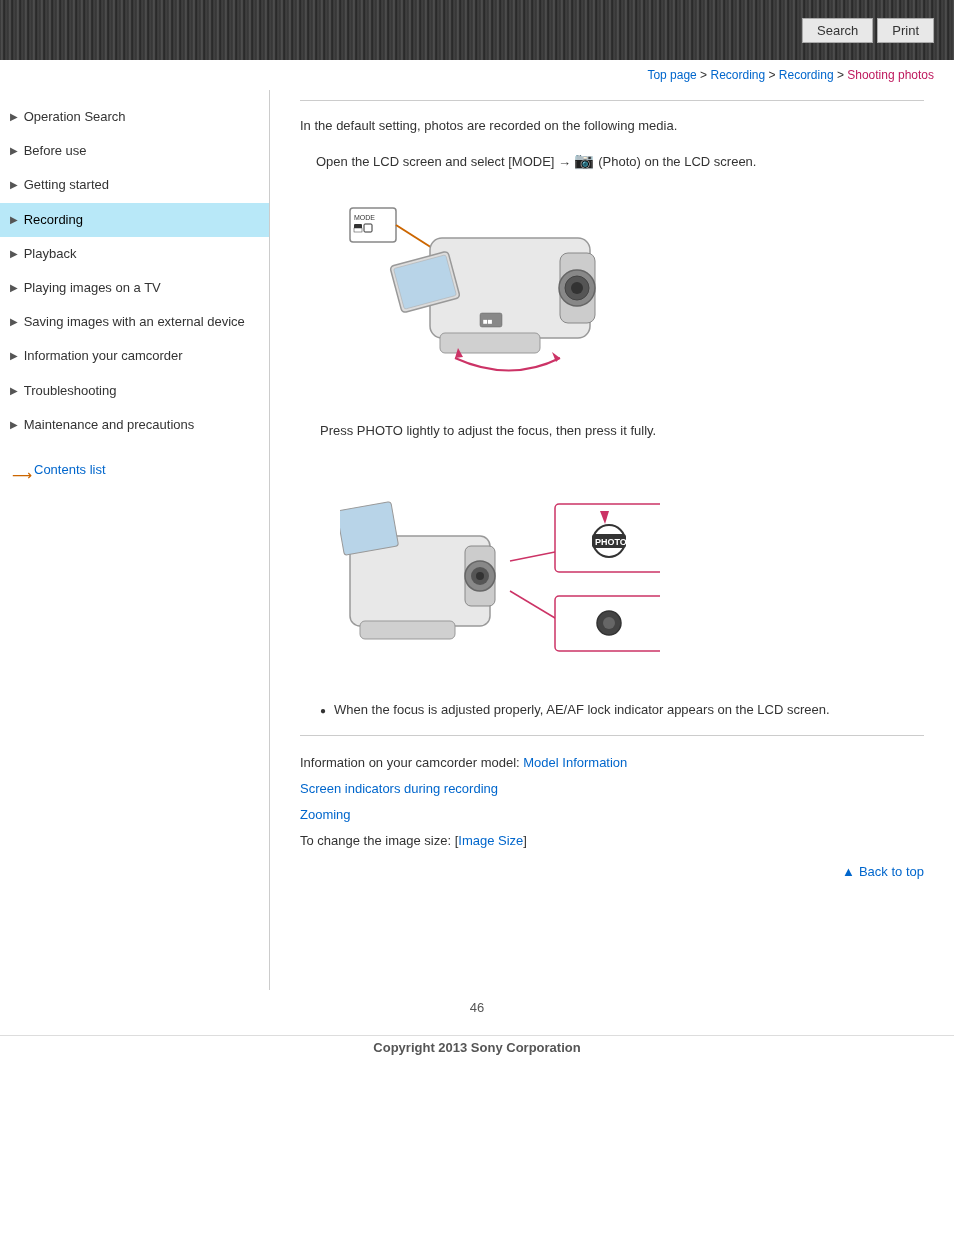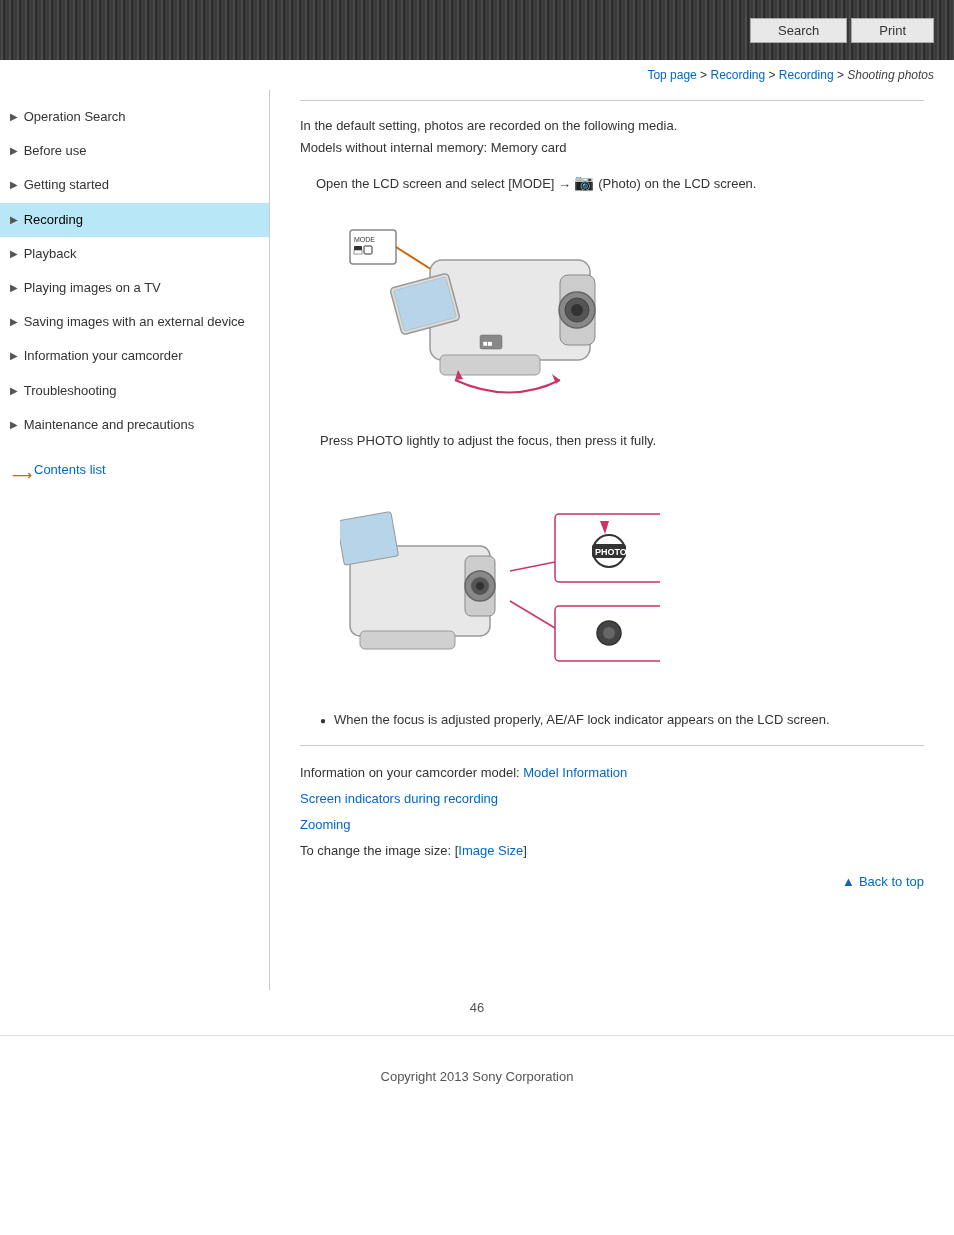--- a/index.html
+++ b/index.html
@@ -12,21 +12,21 @@
       display: flex;
       align-items: center;
       justify-content: flex-end;
       padding-right: 20px;
     }
     .header-buttons {
       display: flex;
       gap: 4px;
     }
     .header-btn {
-      padding: 4px 27px;
+      padding: 4px 14px;
       background: #e8e8e8;
       border: 1px solid #aaa;
       font-size: 13px;
       cursor: pointer;
       color: #333;
     }
 
     
     .breadcrumb-bar {
       text-align: right;
@@ -118,21 +118,21 @@
     
     .diagram-container {
       margin: 10px 0 14px 40px;
       display: inline-block;
     }
 
     
     .step2-text {
       font-size: 13px;
       line-height: 1.7;
-      margin: 8px 0 14px 20px;
+      margin: 20px 0 14px 20px;
     }
 
     .diagram2 {
       width: 320px;
       height: 230px;
       margin: 10px 0 14px 40px;
       position: relative;
       display: block;
     }
 
@@ -166,46 +166,47 @@
     .back-to-top {
       text-align: right;
       margin-top: 10px;
       font-size: 13px;
     }
     .back-to-top a { color: #0066cc; text-decoration: none; }
     .back-to-top-icon { color: #0066cc; margin-right: 4px; }
 
     .footer {
       text-align: center;
-      padding: 33px;
+      padding: 4px;
       font-size: 13px;
       color: #555;
       border-top: 1px solid #ddd;
       margin-top: 10px;
+      font-weight: bold;
     }
 
     .page-number {
       text-align: center;
       padding: 10px;
       font-size: 13px;
       color: #555;
     }
   </style>
 </head>
 <body>
 
 <div class="header">
   <div class="header-buttons">
     <button class="header-btn">Search</button>
     <button class="header-btn">Print</button>
   </div>
 </div>
 
 <div class="breadcrumb-bar">
-  <a>Top page</a><span> &gt; </span><a>Recording</a><span> &gt; </span><a>Recording</a><span> &gt; </span><span style="color:#404040;font-style:italic;">Shooting photos</span>
+  <a>Top page</a><span> &gt; </span><a>Recording</a><span> &gt; </span><a>Recording</a><span> &gt; </span><span style="color:#be185d;">Shooting photos</span>
 </div>
 
 <div class="main-layout">
 
   <div class="sidebar">
     <div class="sidebar-item">
       <span class="sidebar-arrow">▶</span>
       <span class="sidebar-label">Operation Search</span>
     </div>
     <div class="sidebar-item">
@@ -251,21 +252,20 @@
       </a>
     </div>
   </div>
 
   <div class="content-area">
 
     <hr class="top-separator">
 
     <div class="intro-text">
       <div>In the default setting, photos are recorded on the following media.</div>
-      <div>Models without internal memory: Memory card</div>
     </div>
 
     
     <div class="step-text">
       Open the LCD screen and select [MODE] → <span style="font-size:16px;">📷</span> (Photo) on the LCD screen.
     </div>
 
     
     <div class="diagram-container">
       <svg width="300" height="185" xmlns="http://www.w3.org/2000/svg">

